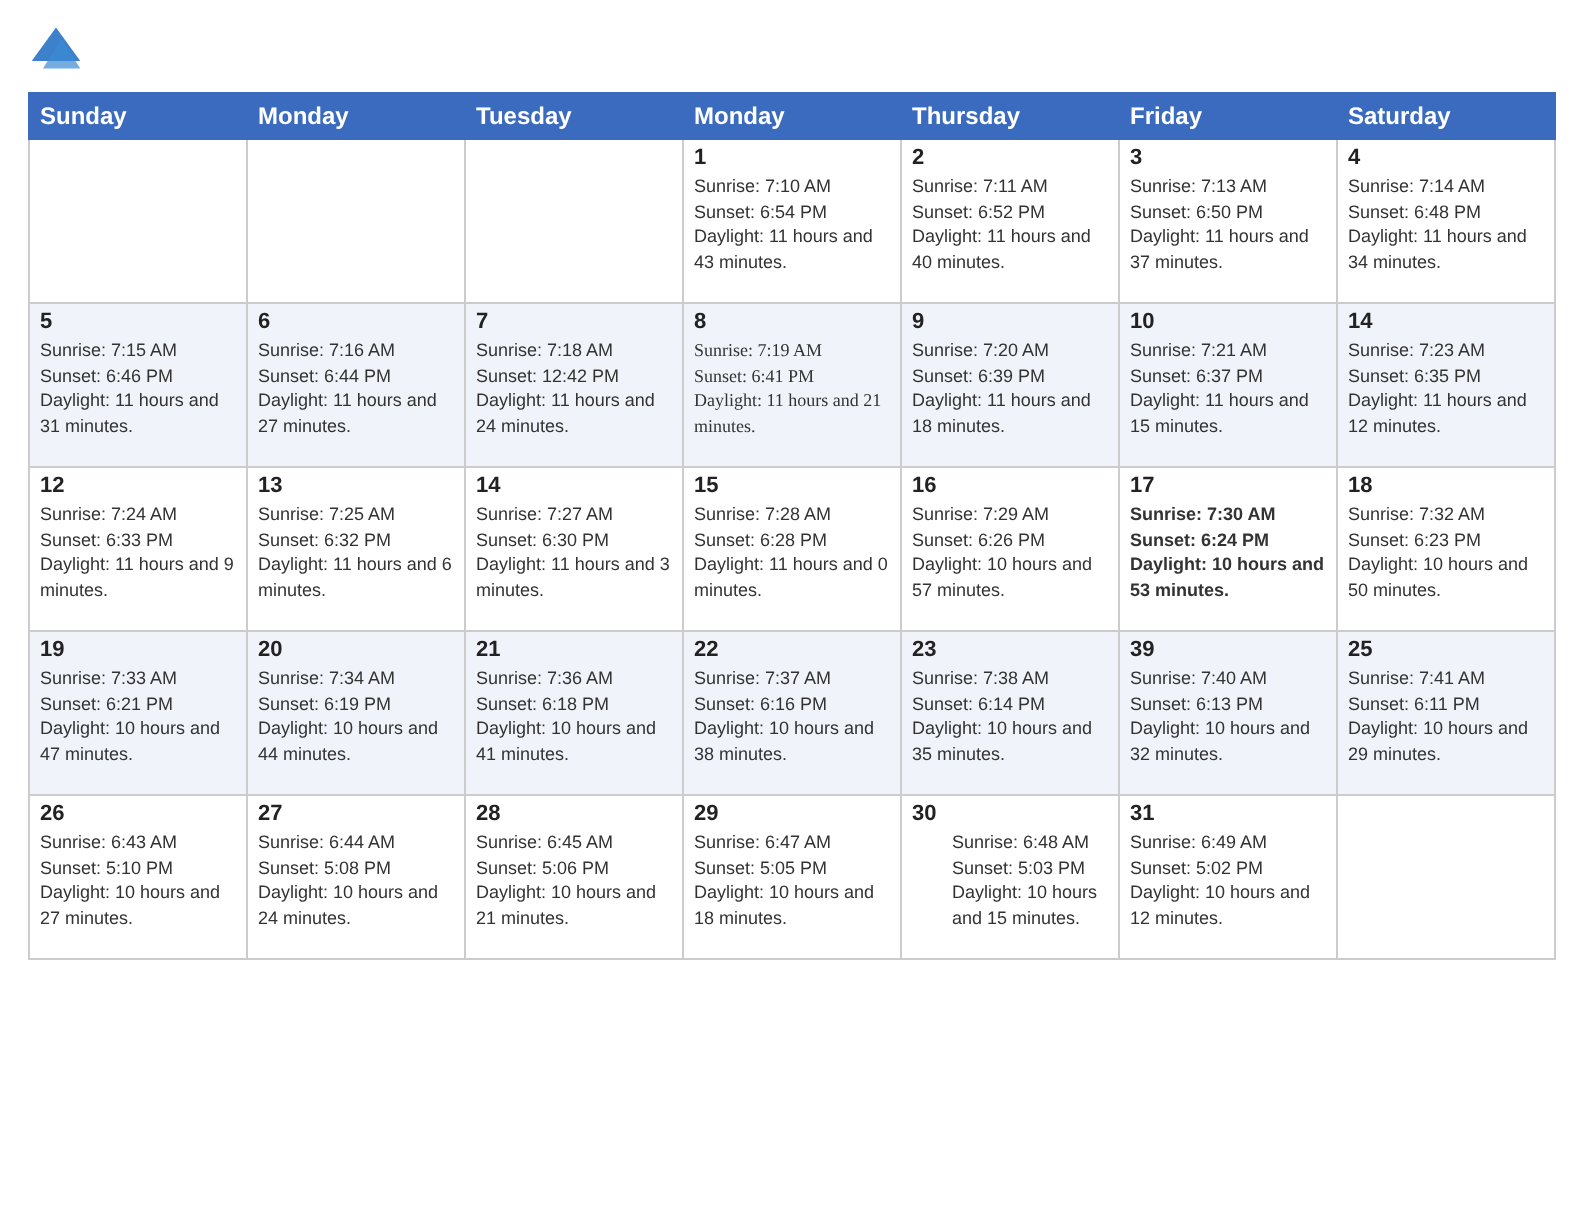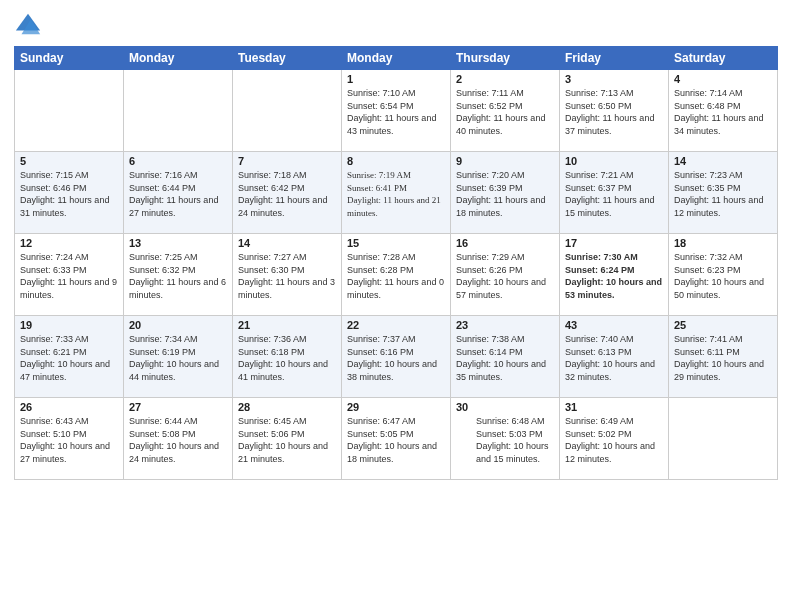--- a/index.html
+++ b/index.html
@@ -167,21 +167,21 @@
           </td>
           <td>
             <div class="day-number">6</div>
             <div class="day-info" style="white-space: pre-line;">Sunrise: 7:16 AM
 Sunset: 6:44 PM
 Daylight: 11 hours and 27 minutes.</div>
           </td>
           <td>
             <div class="day-number">7</div>
             <div class="day-info" style="white-space: pre-line;">Sunrise: 7:18 AM
-Sunset: 6:42 PM
+Sunset: 12:42 PM
 Daylight: 11 hours and 24 minutes.</div>
           </td>
           <td>
             <div class="day-number">8</div>
             <div class="day-info" style="white-space: pre-line; font-family: Liberation Serif, serif;">Sunrise: 7:19 AM
 Sunset: 6:41 PM
 Daylight: 11 hours and 21 minutes.</div>
           </td>
           <td>
             <div class="day-number">9</div>
@@ -271,21 +271,21 @@
 Sunset: 6:16 PM
 Daylight: 10 hours and 38 minutes.</div>
           </td>
           <td>
             <div class="day-number">23</div>
             <div class="day-info" style="white-space: pre-line;">Sunrise: 7:38 AM
 Sunset: 6:14 PM
 Daylight: 10 hours and 35 minutes.</div>
           </td>
           <td>
-            <div class="day-number">43</div>
+            <div class="day-number">39</div>
             <div class="day-info" style="white-space: pre-line;">Sunrise: 7:40 AM
 Sunset: 6:13 PM
 Daylight: 10 hours and 32 minutes.</div>
           </td>
           <td>
             <div class="day-number">25</div>
             <div class="day-info" style="white-space: pre-line;">Sunrise: 7:41 AM
 Sunset: 6:11 PM
 Daylight: 10 hours and 29 minutes.</div>
           </td>

